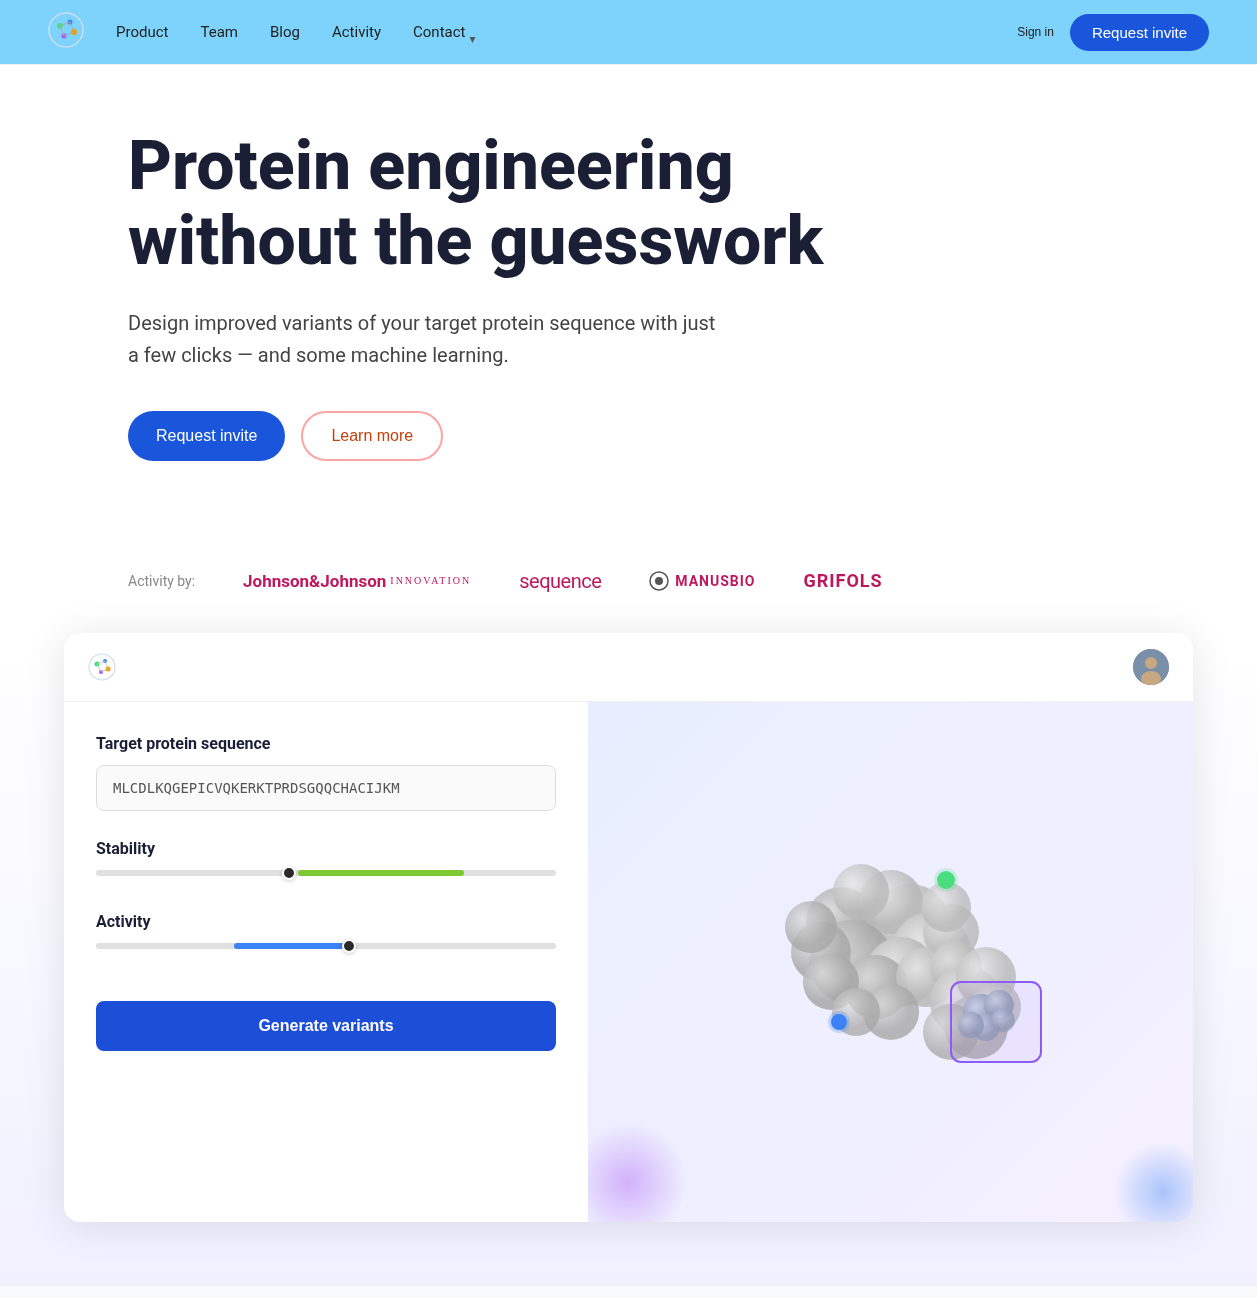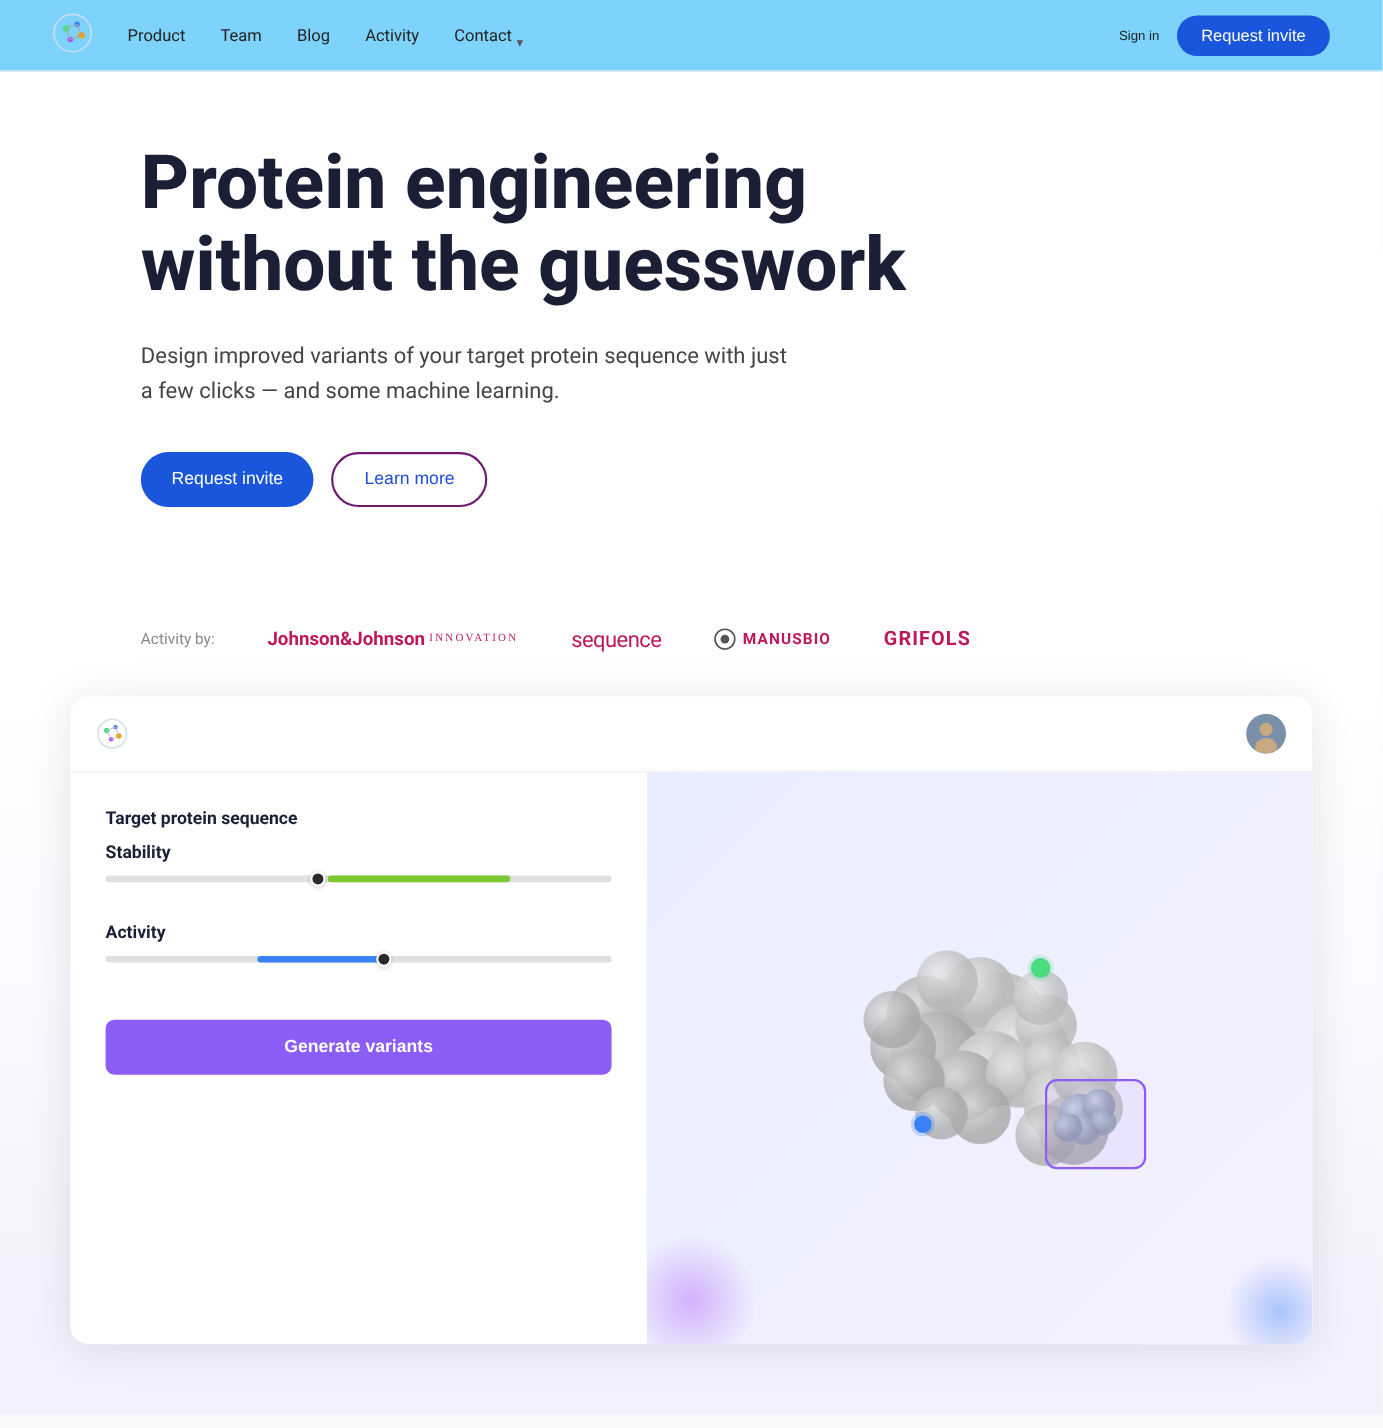--- a/index.html
+++ b/index.html
@@ -96,22 +96,22 @@
       color: #fff;
       border: none;
       border-radius: 28px;
       padding: 14px 28px;
       font-size: 16px;
       cursor: pointer;
       font-weight: 500;
     }
     .btn-learn {
       background: #fff;
-      color: #1d4ed8;
-      border: 2px solid #701a75;
+      color: #c2410c;
+      border: 2px solid #fca5a5;
       border-radius: 28px;
       padding: 14px 28px;
       font-size: 16px;
       cursor: pointer;
       font-weight: 500;
     }
 
     
     .trusted-section {
       padding: 0 128px 40px;
@@ -268,21 +268,21 @@
       top: 50%;
       transform: translate(-50%, -50%);
       width: 14px;
       height: 14px;
       background: #2a2a2a;
       border-radius: 50%;
       border: 2px solid #fff;
       box-shadow: 0 1px 4px rgba(0,0,0,0.2);
     }
     .btn-generate {
-      background: #8b5cf6;
+      background: #1d4ed8;
       color: #fff;
       border: none;
       border-radius: 8px;
       padding: 16px 0;
       font-size: 16px;
       font-weight: 600;
       width: 100%;
       cursor: pointer;
       margin-top: 16px;
     }
@@ -424,20 +424,21 @@
           <circle cx="18" cy="14" r="6" fill="#c8a882"></circle>
           <ellipse cx="18" cy="30" rx="10" ry="8" fill="#c8a882"></ellipse>
         </svg>
       </div>
     </div>
 
     <div class="app-body">
 
       <div class="app-left">
         <div class="field-label">Target protein sequence</div>
+        <input class="sequence-input" type="text" value="MLCDLKQGEPICVQKERKTPRDSGQQCHACIJKM" style="">
 
         
         <div class="slider-section">
           <div class="slider-label">Stability</div>
           <div class="slider-track">
             <div class="slider-fill-stability"></div>
             <div class="slider-thumb-stability"></div>
           </div>
         </div>
 

